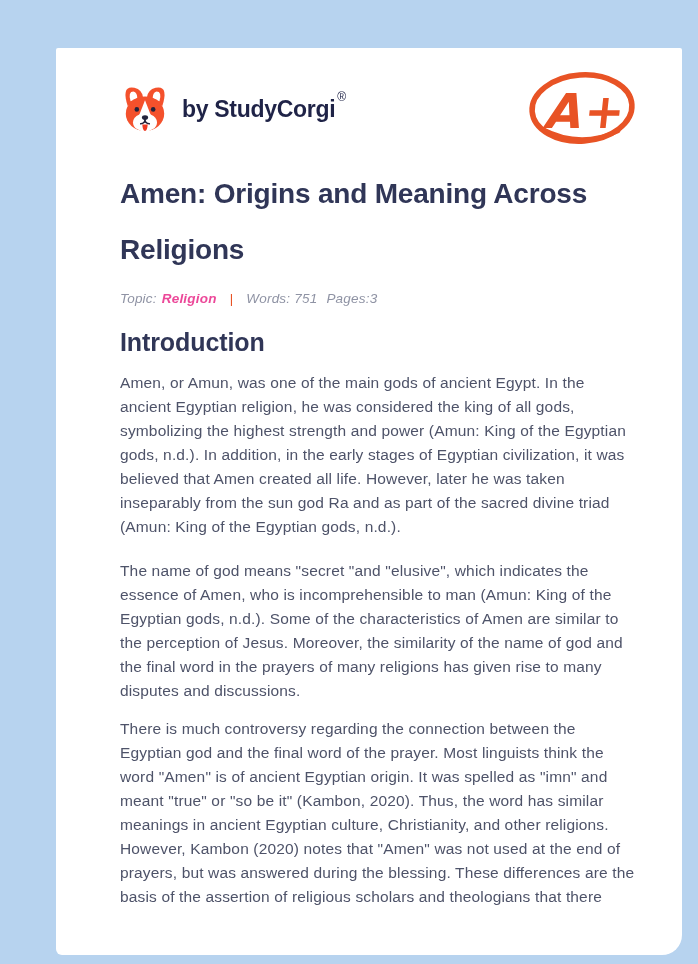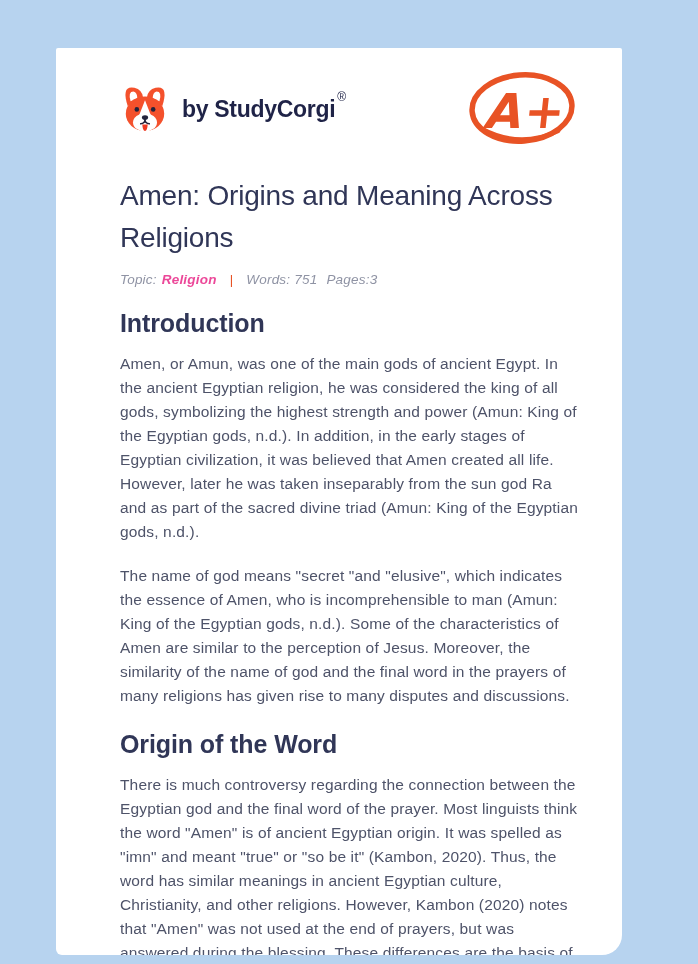--- a/index.html
+++ b/index.html
@@ -14,21 +14,21 @@
   .page {
     width: 698px;
     height: 964px;
     background: #b7d3ef;
     position: relative;
   }
   .card {
     position: absolute;
     left: 56px;
     top: 48px;
-    width: 566px;
+    width: 626px;
     height: 907px;
     background: #ffffff;
     border-radius: 2px 2px 20px 6px;
     overflow: hidden;
     padding: 20px 44px 8px 64px;
   }
   
   .header {
     height: 82px;
     display: flex;
@@ -52,24 +52,24 @@
     color: #1f2347;
     vertical-align: super;
     position: relative;
     top: -9px;
     left: 2px;
     font-weight: 400;
   }
   .grade-badge { width: 112px; height: 82px; }
   
   .doc-title {
-    margin-top: 25px;
+    margin-top: 16px;
     font-size: 28px;
-    line-height: 42px;
-    font-weight: 400;
+    line-height: 56px;
+    font-weight: 700;
     color: #303657;
     letter-spacing: -0.2px;
     max-width: 520px;
   }
   .meta {
     margin-top: 13px;
     display: flex;
     align-items: center;
     font-size: 13.5px;
     color: #8f93a4;
@@ -153,18 +153,17 @@
       <span class="label">3</span>
     </div>
 
     <div>
       <h2 class="section-heading">Introduction</h2>
       <p class="body-paragraph">Amen, or Amun, was one of the main gods of ancient Egypt. In the ancient Egyptian religion, he was considered the king of all gods, symbolizing the highest strength and power (Amun: King of the Egyptian gods, n.d.). In addition, in the early stages of Egyptian civilization, it was believed that Amen created all life. However, later he was taken inseparably from the sun god Ra and as part of the sacred divine triad (Amun: King of the Egyptian gods, n.d.).</p>
       <p class="body-paragraph">The name of god means "secret "and "elusive", which indicates the essence of Amen, who is incomprehensible to man (Amun: King of the Egyptian gods, n.d.). Some of the characteristics of Amen are similar to the perception of Jesus. Moreover, the similarity of the name of god and the final word in the prayers of many religions has given rise to many disputes and discussions.</p>
     </div>
 
     <div>
-      <h2 class="section-heading">Origin of the Word</h2>
       <p class="body-paragraph">There is much controversy regarding the connection between the Egyptian god and the final word of the prayer. Most linguists think the word "Amen" is of ancient Egyptian origin. It was spelled as "imn" and meant "true" or "so be it" (Kambon, 2020). Thus, the word has similar meanings in ancient Egyptian culture, Christianity, and other religions. However, Kambon (2020) notes that "Amen" was not used at the end of prayers, but was answered during the blessing. These differences are the basis of the assertion of religious scholars and theologians that there</p>
     </div>
 
   </div>
 </div>
 
 </body></html>

